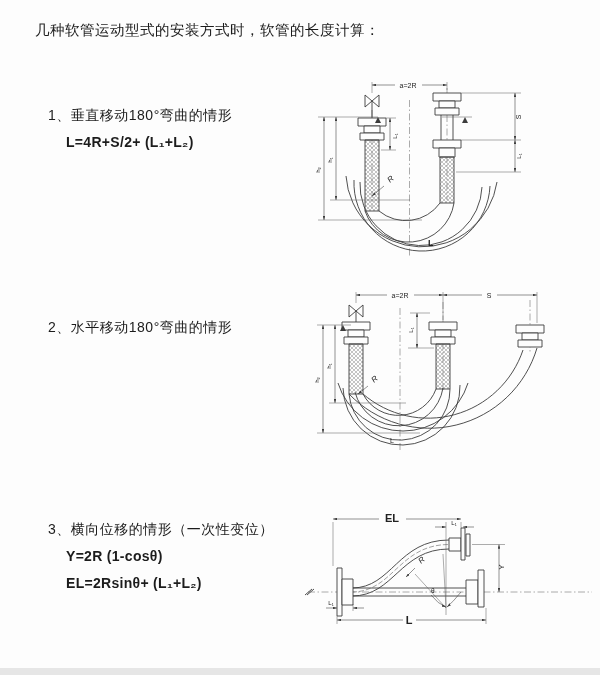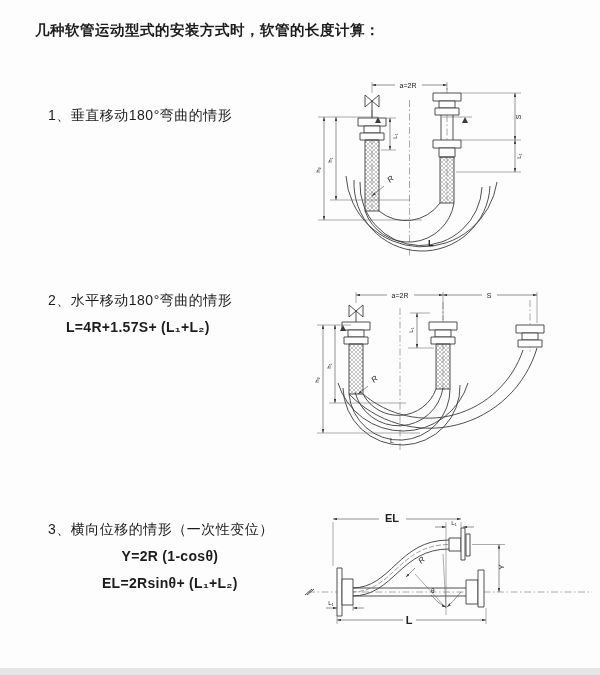--- a/index.html
+++ b/index.html
@@ -2,29 +2,29 @@
 <html><head>
 <meta charset="utf-8">
 <style>
   html,body{margin:0;padding:0;}
   body{
     width:600px;height:675px;position:relative;background:#fdfdfd;
     font-family:"Liberation Sans","DejaVu Sans",sans-serif;color:#1c1c1c;
     overflow:hidden;
   }
   .page-title{
-    position:absolute;left:35px;top:21px;font-size:14.5px;font-weight:bold;
+    position:absolute;left:35px;top:21px;font-size:14.5px;font-weight:normal;
     letter-spacing:0.5px;white-space:nowrap;
   }
   .section{position:absolute;left:48px;line-height:27px;font-size:14px;}
   .section .heading{font-weight:normal;letter-spacing:0.5px;white-space:nowrap;}
   .section .formula{padding-left:18px;font-weight:bold;white-space:nowrap;letter-spacing:0.3px;}
   #sec1{top:102px;}
-  #sec2{top:287px;}
-  #sec3{top:516px;text-align:center;}
+  #sec2{top:314px;}
+  #sec3{top:516px;}
   .diag{position:absolute;}
   #diag1{left:310px;top:70px;}
   #diag2{left:310px;top:282px;}
   #diag3{left:300px;top:498px;}
   .page-edge{position:absolute;left:0;bottom:0;width:600px;height:7px;background:#e6e6e6;}
   svg line, svg path, svg rect, svg polygon{vector-effect:non-scaling-stroke;}
   .thick{stroke:#3c3c3c;stroke-width:0.9;fill:none;}
   .part{stroke:#3c3c3c;stroke-width:0.9;fill:#fdfdfd;}
   .dim{stroke:#4a4a4a;stroke-width:0.6;fill:none;}
   .ext{stroke:#5a5a5a;stroke-width:0.5;fill:none;}
@@ -33,25 +33,25 @@
   .lbl{fill:#222;font-family:"Liberation Sans",sans-serif;}
   .mask{fill:#fdfdfd;stroke:none;}
 </style>
 </head>
 <body>
 
 <div class="page-title">几种软管运动型式的安装方式时，软管的长度计算：</div>
 
 <div class="section" id="sec1">
   <div class="heading">1、垂直移动180°弯曲的情形</div>
+  <div class="formula">L=4R+S/2+ (L₁+L₂)</div>
 </div>
 
 <div class="section" id="sec2">
   <div class="heading">2、水平移动180°弯曲的情形</div>
-  <div class="formula">L=4R+1.57S+ (L₁+L₂)</div>
 </div>
 
 <div class="section" id="sec3">
   <div class="heading">3、横向位移的情形（一次性变位）</div>
   <div class="formula">Y=2R (1-cosθ)</div>
   <div class="formula">EL=2Rsinθ+ (L₁+L₂)</div>
 </div>
 
 <svg id="diag1" class="diag" width="282" height="200" viewBox="0 0 282 200">
   <defs>

